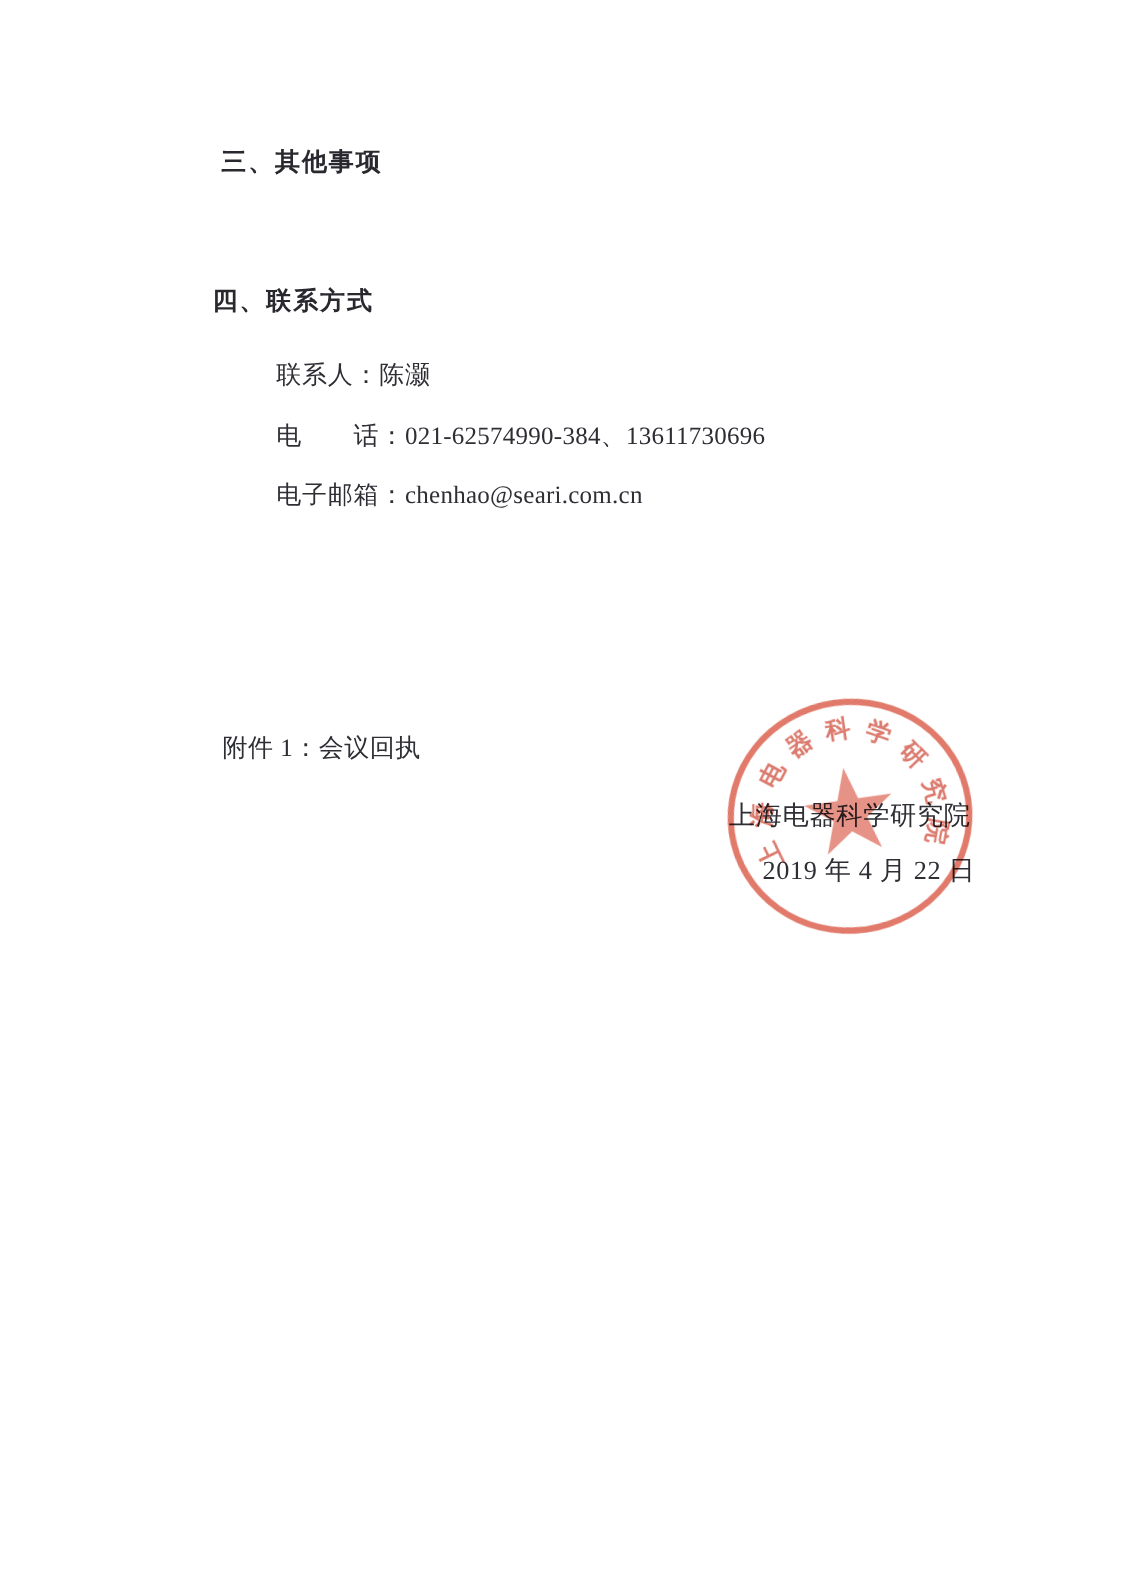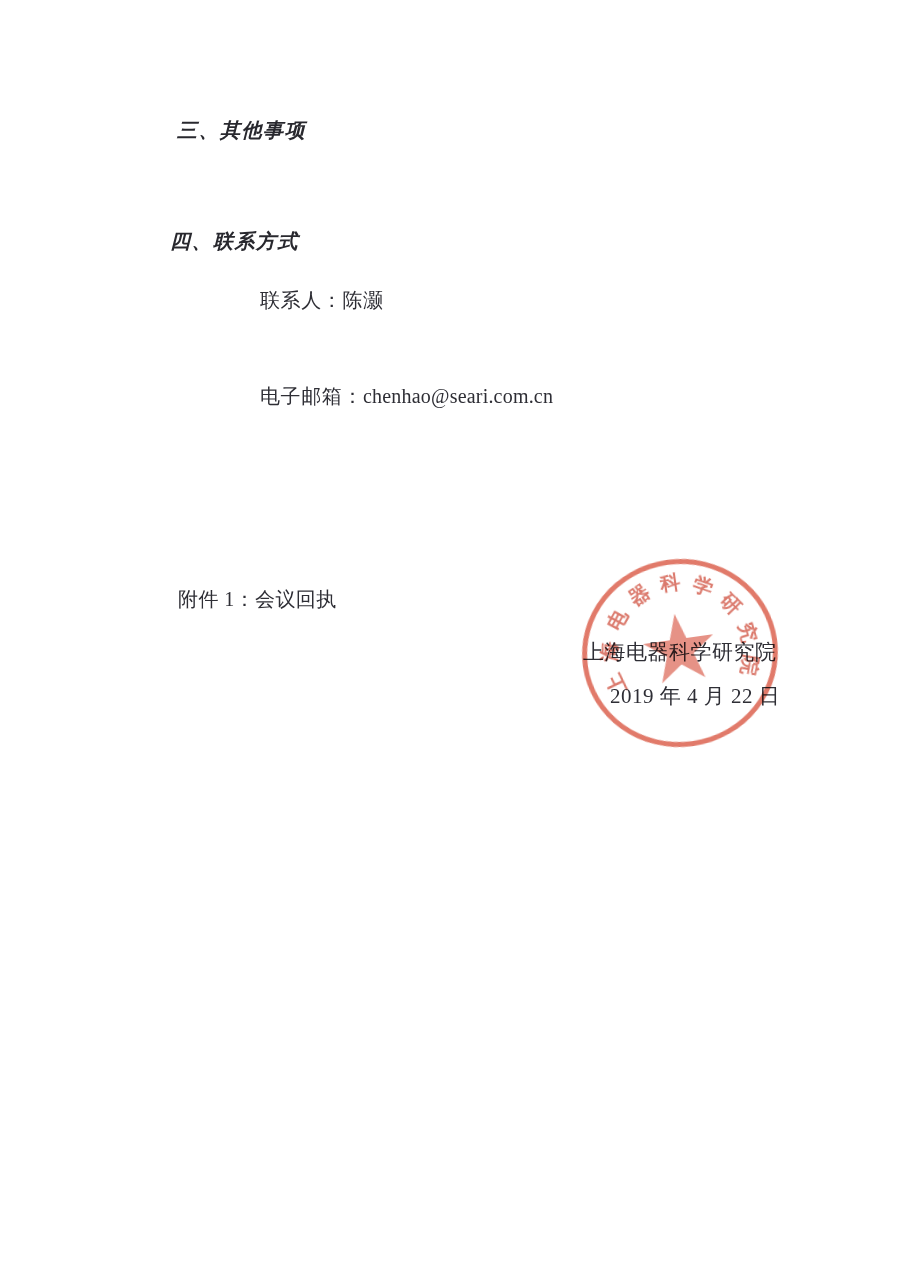--- a/index.html
+++ b/index.html
@@ -5,23 +5,23 @@
   html,body{margin:0;padding:0;background:#ffffff;}
   .page{
     position:relative;
     width:908px;height:1270px;
     background:#ffffff;
     overflow:hidden;
     font-family:"Liberation Serif","DejaVu Serif",serif;
     color:#2e2e35;
   }
   .line{position:absolute;white-space:nowrap;font-size:20px;line-height:26px;}
-  .heading{font-weight:700;letter-spacing:1.5px;color:#28282e;font-style:italic;}
+  .heading{font-weight:700;letter-spacing:1.5px;color:#28282e;}
   .body-text{letter-spacing:0.4px;}
-  .contact-line{letter-spacing:0.6px;margin-left:39px;}
+  .contact-line{letter-spacing:0.6px;}
   .latin{letter-spacing:0.2px;}
 
   
   .stamp{
     position:absolute;
     left:582px;top:559px;
     width:196px;height:188px;
     transform:rotate(-8deg);
     mix-blend-mode:multiply;
     filter:blur(0.4px);
@@ -54,20 +54,23 @@
   <div class="line heading" style="left:177px;top:117px">三、其他事项</div>
 
 
 
   <div class="line heading" style="left:170px;top:228px">四、联系方式</div>
 
   <div class="line contact-line" style="left:221px;top:287px">
     <span>联系人：</span><span>陈灏</span>
   </div>
 
+  <div class="line contact-line" style="left:221px;top:336px">
+    <span>电　　话：</span><span class="latin">021-62574990-384、13611730696</span>
+  </div>
 
   <div class="line contact-line" style="left:221px;top:383px">
     <span>电子邮箱：</span><span class="latin">chenhao@seari.com.cn</span>
   </div>
 
   <div class="line body-text" style="left:178px;top:586px">附件 1：会议回执</div>
 
   <div class="line" style="left:583px;top:639px;font-size:21px;letter-spacing:0.5px">上海电器科学研究院</div>
 
   <div class="line" style="left:610px;top:683px;font-size:21px;letter-spacing:0.5px">2019 年 4 月 22 日</div>

